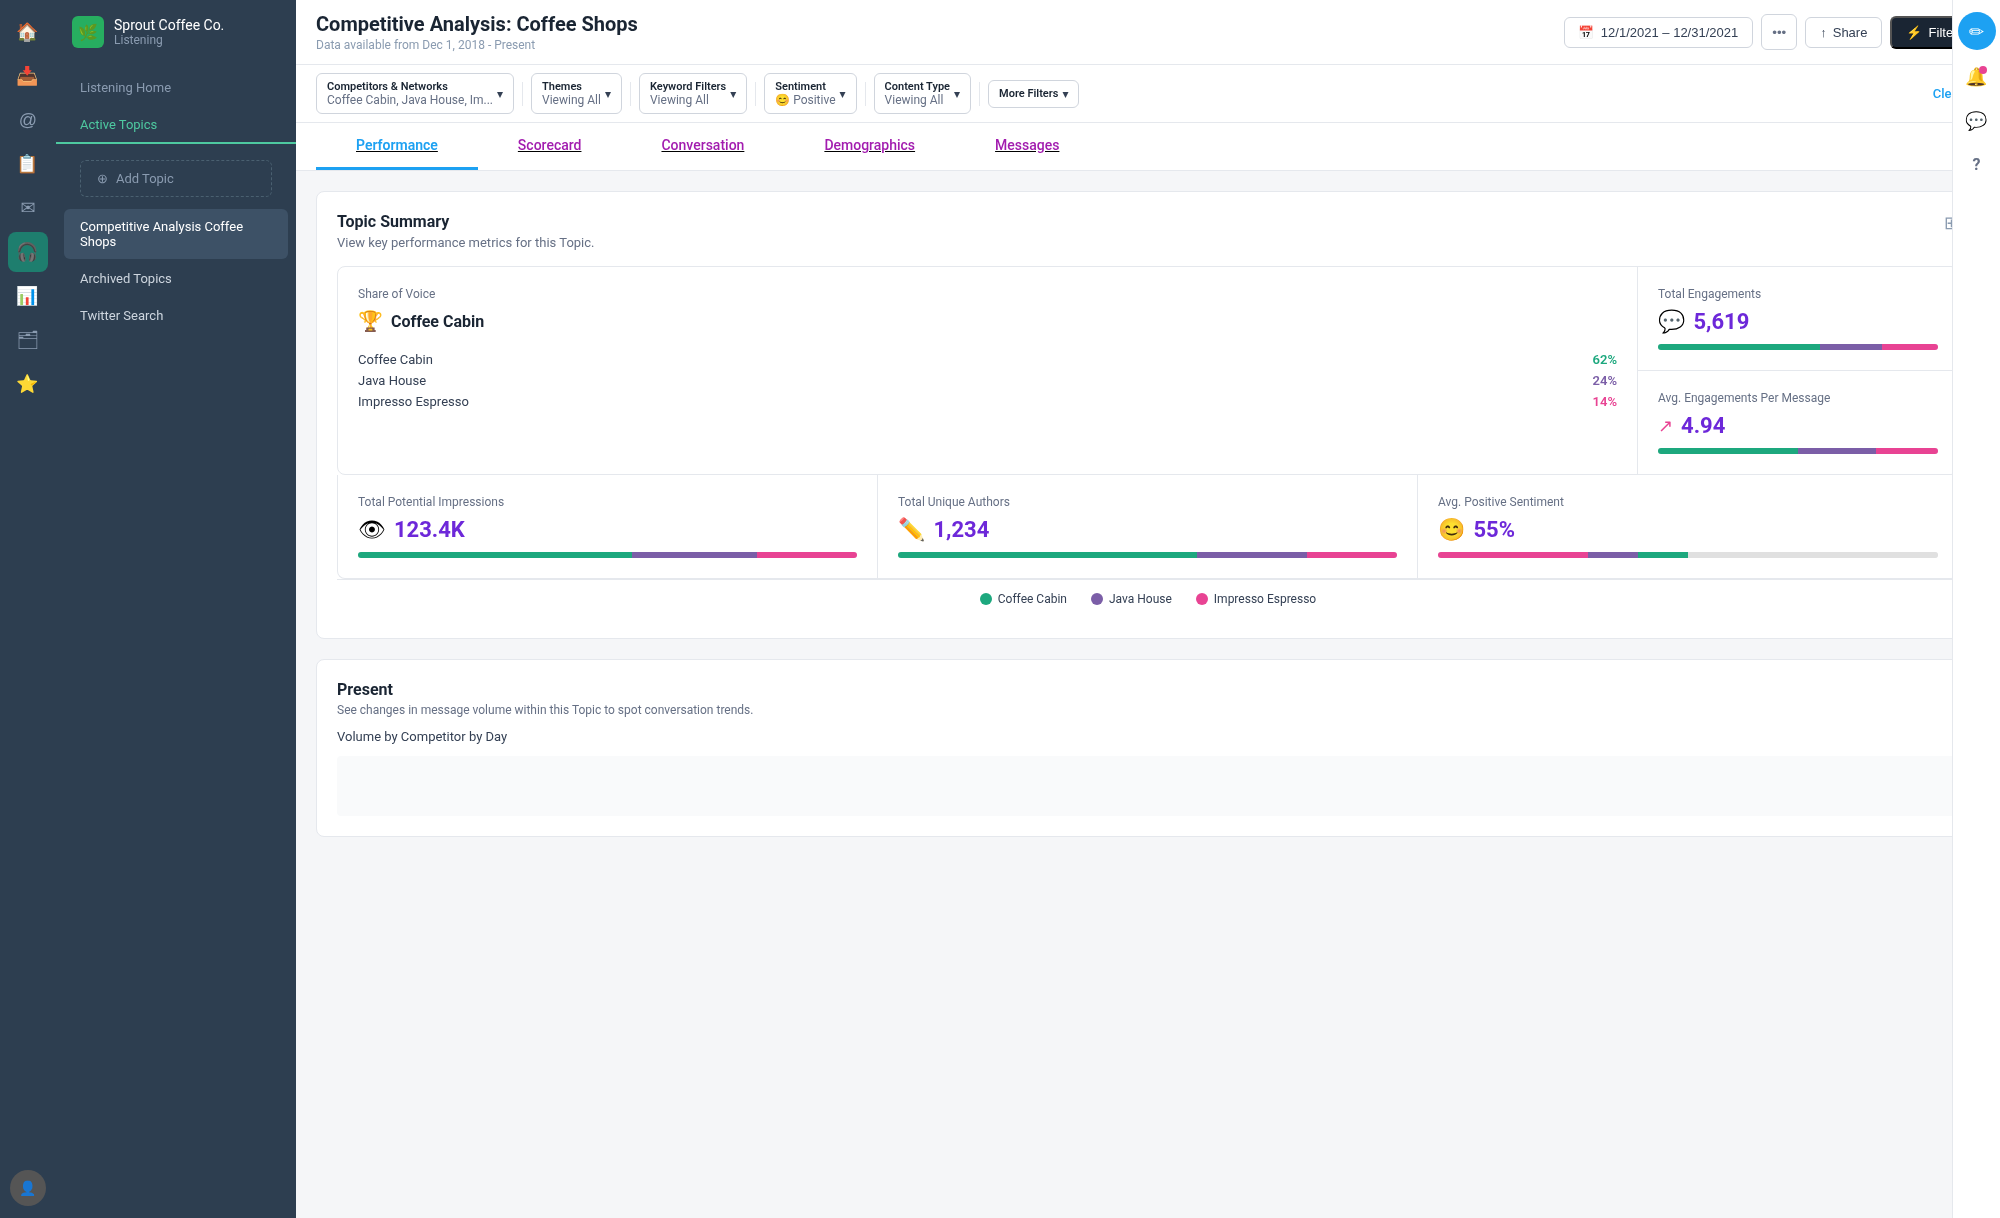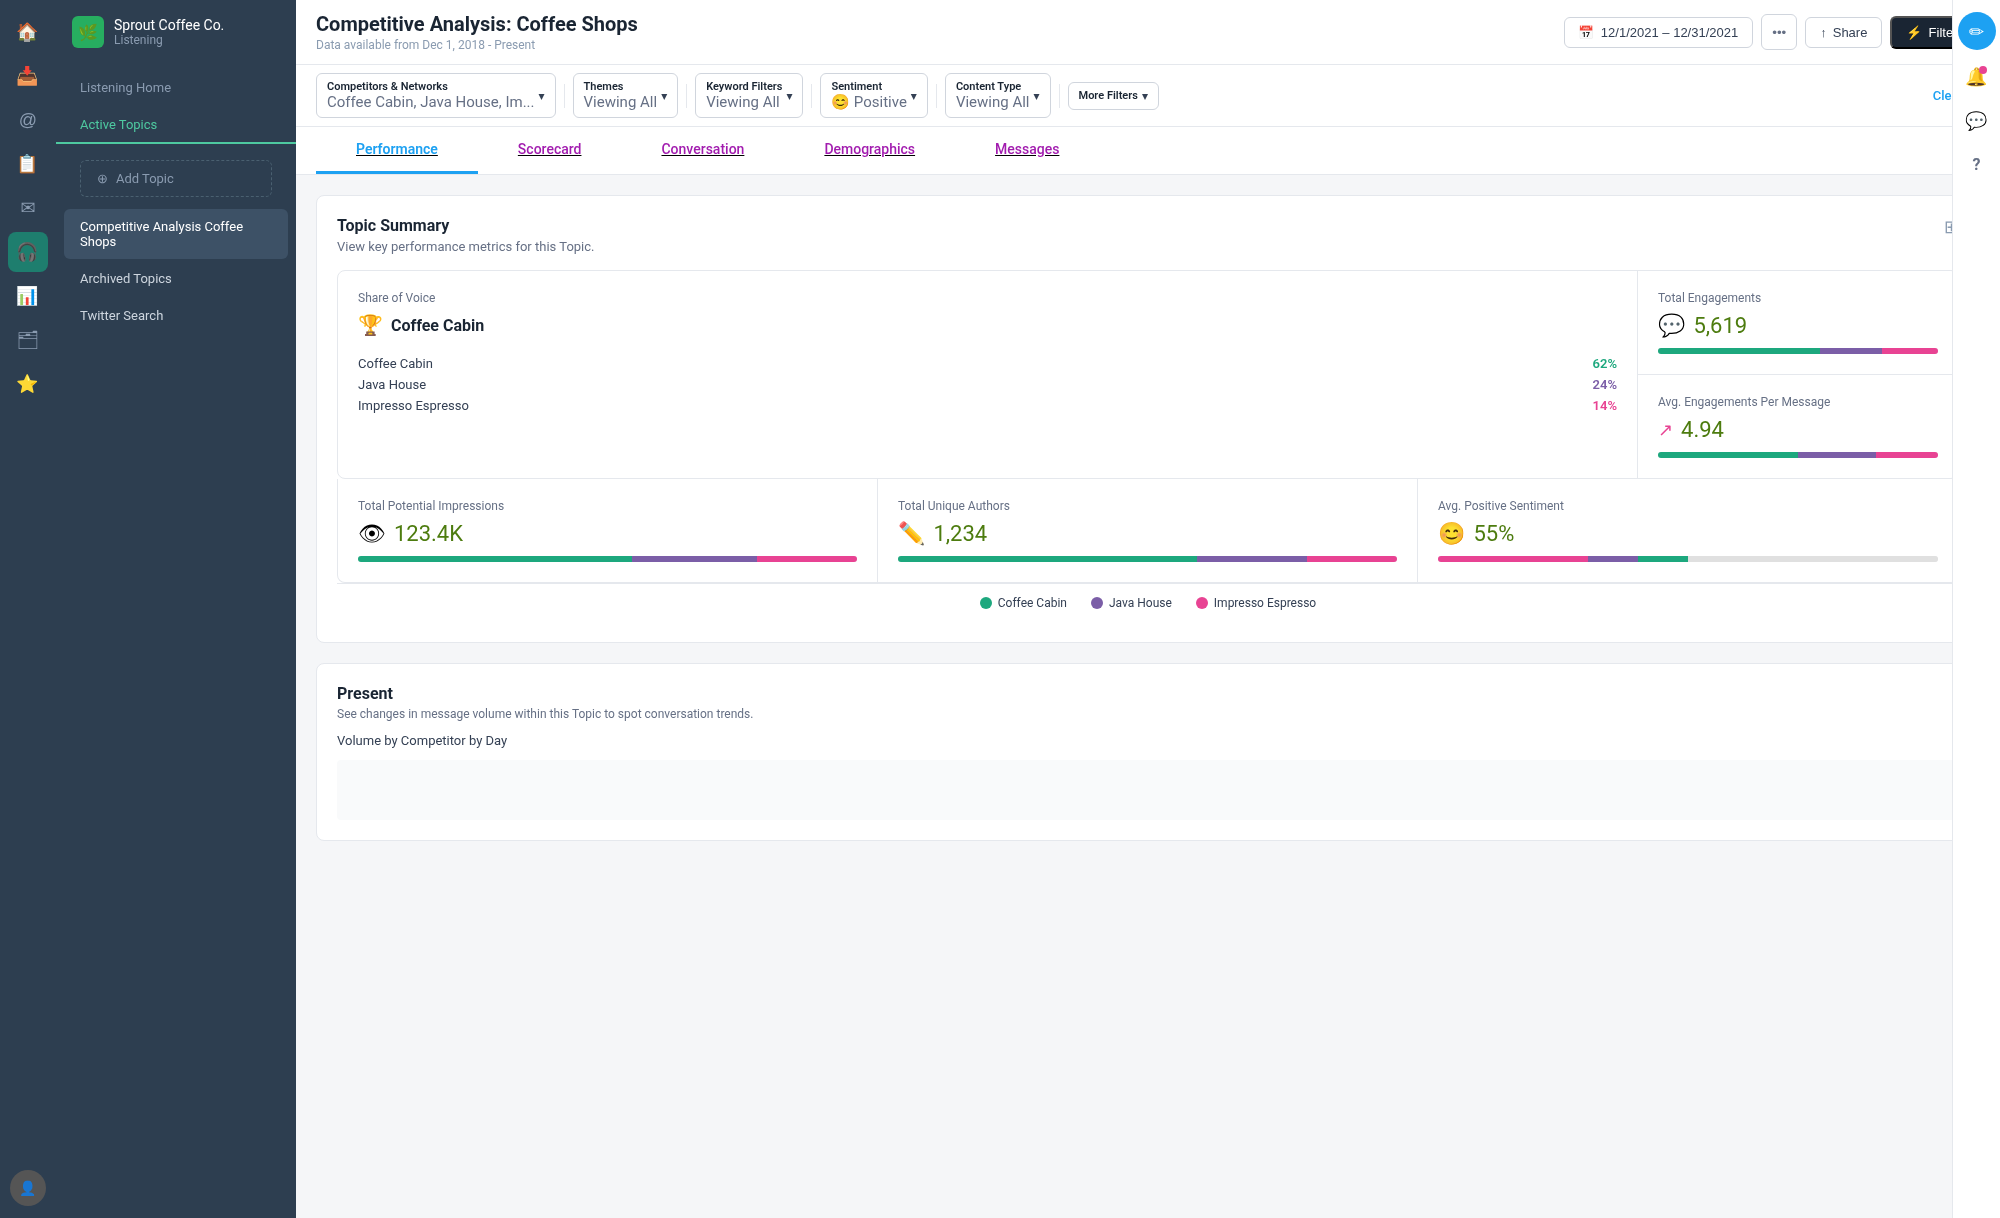--- a/index.html
+++ b/index.html
@@ -157,21 +157,21 @@
       display: flex; align-items: center; gap: 4px;
       padding: 6px 10px;
       border: 1px solid #d0d5dd;
       border-radius: 6px;
       font-size: 12px;
       color: #344054;
       cursor: pointer;
       background: white;
     }
     .filter-chip-label { font-weight: 600; color: #1a2533; font-size: 11px; }
-    .filter-chip-value { color: #667085; font-size: 15px; }
+    .filter-chip-value { color: #667085; font-size: 12px; }
     .filter-divider { width: 1px; height: 24px; background: #e5e8ed; margin: 0 4px; }
     .clear-all { margin-left: auto; color: #1da1f2; font-size: 13px; cursor: pointer; font-weight: 500; }
 
     
     .tab-bar {
       background: white;
       padding: 0 20px;
       border-bottom: 1px solid #e5e8ed;
       display: flex;
       text-decoration: underline;
@@ -254,21 +254,21 @@
       flex-direction: column;
     }
     .metric-box {
       padding: 20px;
       border-bottom: 1px solid #e5e8ed;
       flex: 1;
     }
     .metric-box:last-child { border-bottom: none; }
     .metric-label { font-size: 12px; color: #667085; margin-bottom: 8px; }
     .metric-value-row { display: flex; align-items: center; gap: 8px; margin-bottom: 10px; }
-    .metric-value { font-size: 22px; font-weight: 400; color: #4d7c0f; }
+    .metric-value { font-size: 22px; font-weight: 700; color: #6d28d9; }
     .metric-icon-bubble { font-size: 22px; }
     .metric-icon-arrow { color: #e84393; font-size: 18px; }
 
     
     .progress-bar-multi {
       height: 6px;
       border-radius: 3px;
       display: flex;
       overflow: hidden;
       background: #eee;

